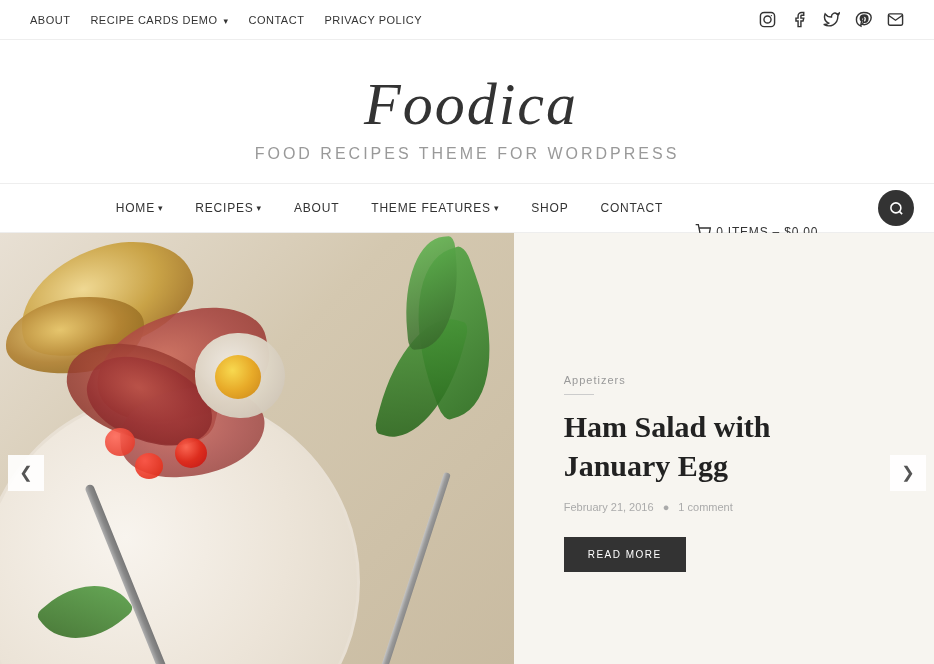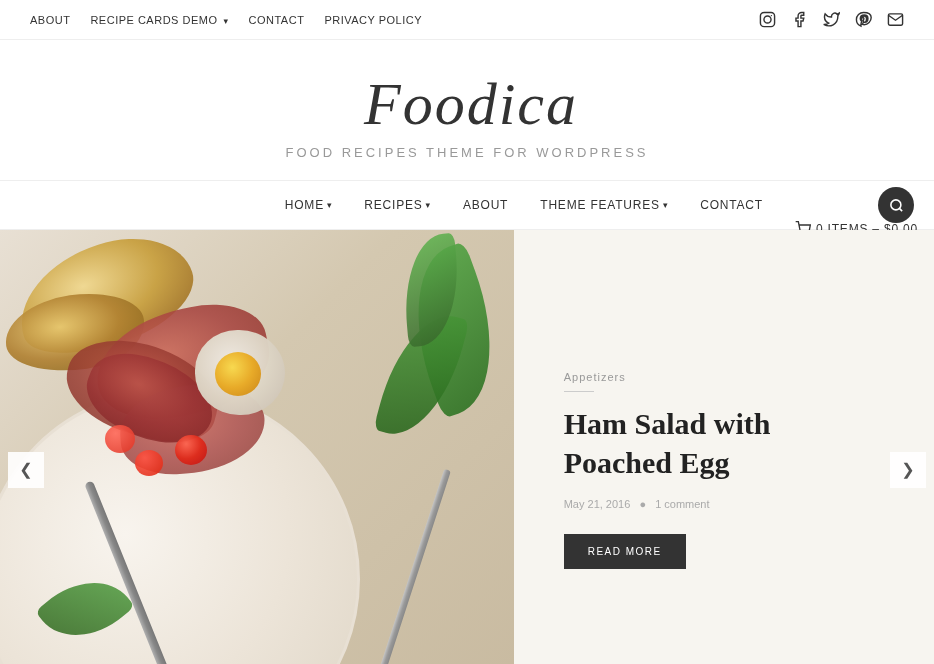--- a/index.html
+++ b/index.html
@@ -55,32 +55,32 @@
     .site-title {
       font-family: 'Georgia', cursive;
       font-size: 60px;
       font-weight: 400;
       color: #333;
       letter-spacing: 2px;
       padding-left: 8px;
     }
     .site-subtitle {
       font-family: Arial, sans-serif;
-      font-size: 13px;
+      font-size: 16px;
       letter-spacing: 3px;
       color: #999;
       margin-top: 6px;
       text-transform: uppercase;
     }
 
     
     .main-nav {
       display: flex;
       align-items: center;
-      justify-content: flex-end;
+      justify-content: center;
       border-top: 1px solid #eee;
       border-bottom: 1px solid #eee;
       padding: 0;
       height: 50px;
       position: relative;
     }
     .main-nav-links {
       display: flex;
       align-items: center;
       gap: 0;
@@ -301,20 +301,21 @@
     </a>
     <a href="#">
       <span>RECIPES</span>
         <span style="font-size:9px; margin-left:3px;"> ▾</span>
     </a>
     <a href="#">ABOUT</a>
     <a href="#">
       <span>THEME FEATURES</span>
         <span style="font-size:9px; margin-left:3px;"> ▾</span>
     </a>
+    <a href="#">SHOP</a>
     <a href="#">CONTACT</a>
     <a href="#" class="cart-item">
       <svg class="cart-icon-svg" viewBox="0 0 24 24" fill="none" stroke="#333" stroke-width="2">
           <circle cx="9" cy="21" r="1"></circle>
           <circle cx="20" cy="21" r="1"></circle>
           <path d="M1 1h4l2.68 13.39a2 2 0 0 0 2 1.61h9.72a2 2 0 0 0 2-1.61L23 6H6"></path>
         </svg>
       <span>0 ITEMS – $0.00</span>
     </a>
   </div>
@@ -357,23 +358,23 @@
         <div style="position:absolute; bottom:60px; left:55px; width:60px; height:80px; background:linear-gradient(150deg,#50a040,#2a6018); border-radius:80% 10% 80% 10%; transform:rotate(50deg); opacity:0.85;"></div>
 
         <div style="position:absolute; bottom:15px; left:125px; width:9px; height:220px; background:linear-gradient(to right,#b0b0b0,#888,#777); border-radius:5px; transform:rotate(-22deg);"></div>
 
         <div style="position:absolute; bottom:5px; right:100px; width:7px; height:240px; background:linear-gradient(to right,#c5c5c5,#999,#888); border-radius:3px; transform:rotate(18deg);"></div>
       </div>
     </div>
 
     <div class="slide-content">
       <div class="slide-category">Appetizers</div>
-      <h2 class="slide-title">Ham Salad with Poached Egg</h2>
+      <h2 class="slide-title">Ham Salad with January Egg</h2>
       <div class="slide-meta">
-        <span>May 21, 2016</span>
+        <span>February 21, 2016</span>
         <span class="dot">●</span>
         <span>1 comment</span>
       </div>
       <a href="#" class="read-more-btn">READ MORE</a>
     </div>
   </div>
 
   <button class="slider-prev">❮</button>
   <button class="slider-next">❯</button>
 

